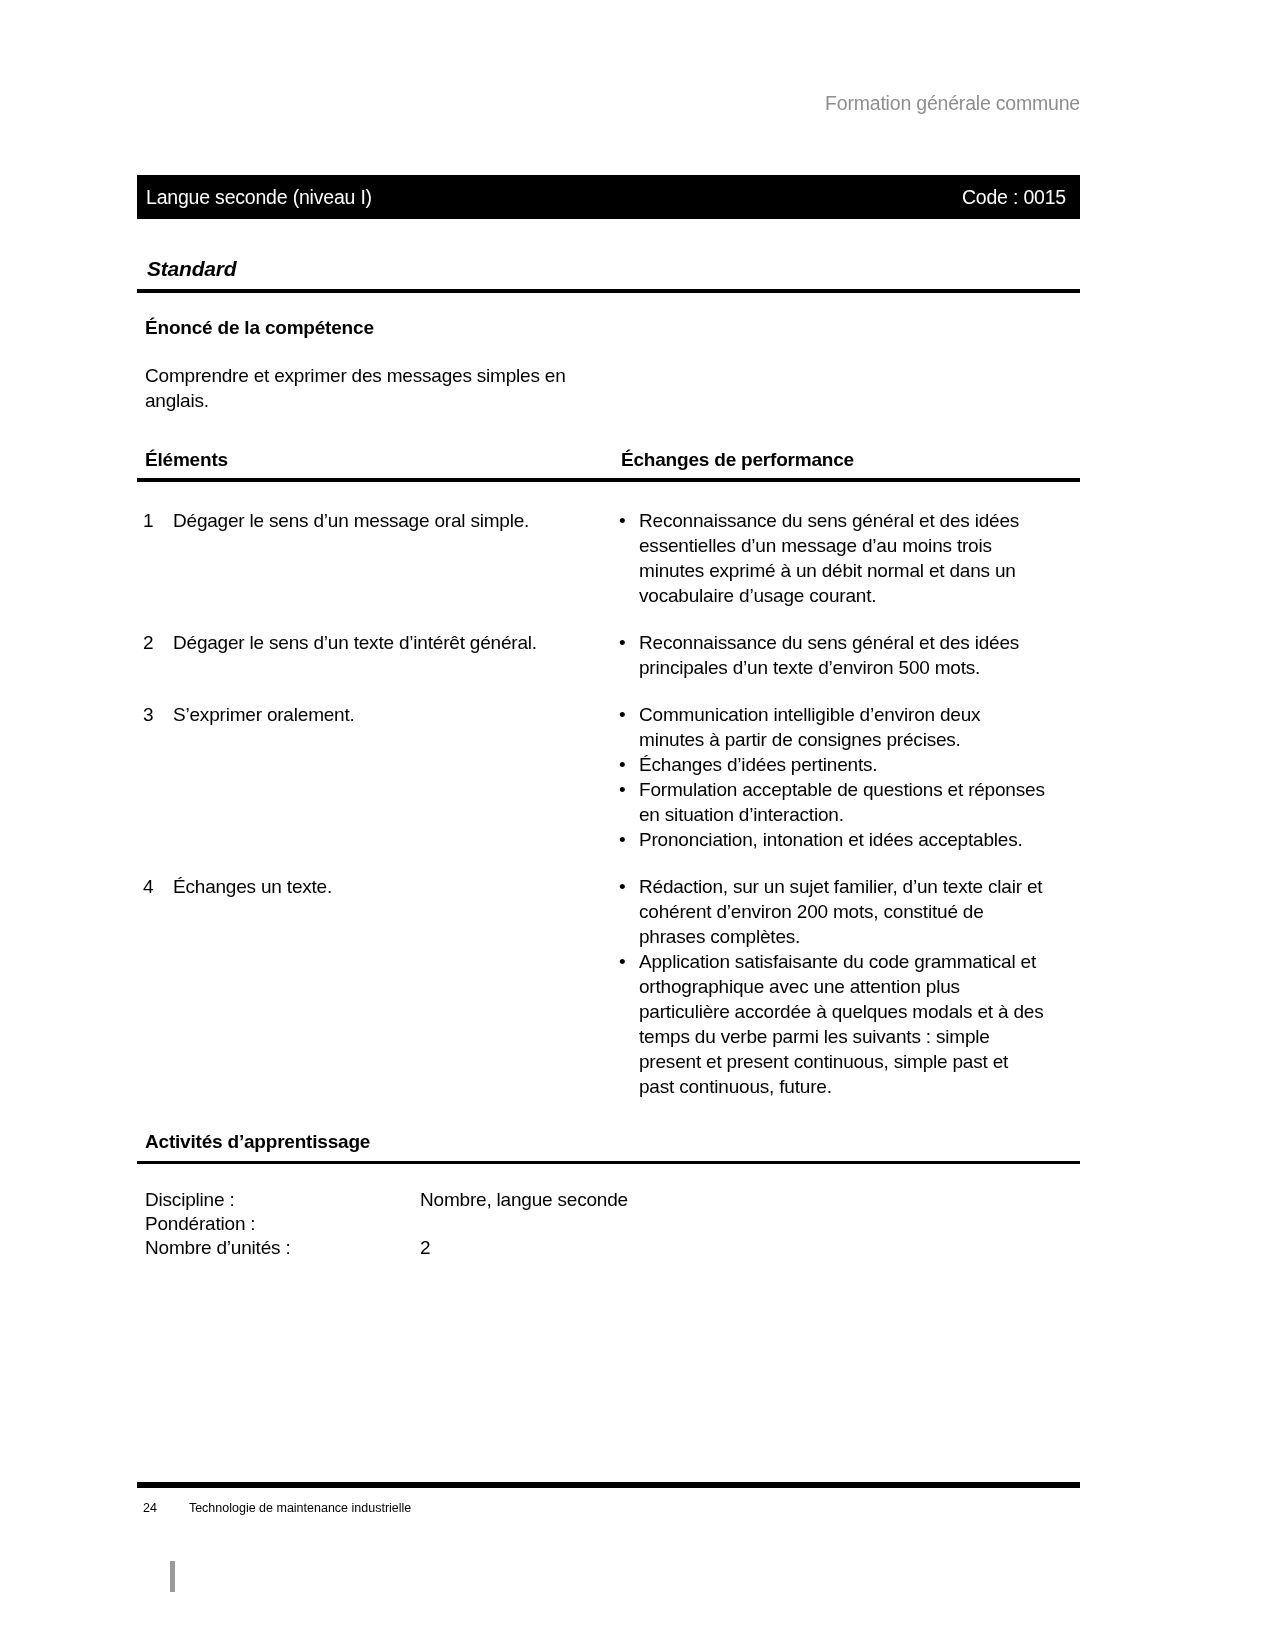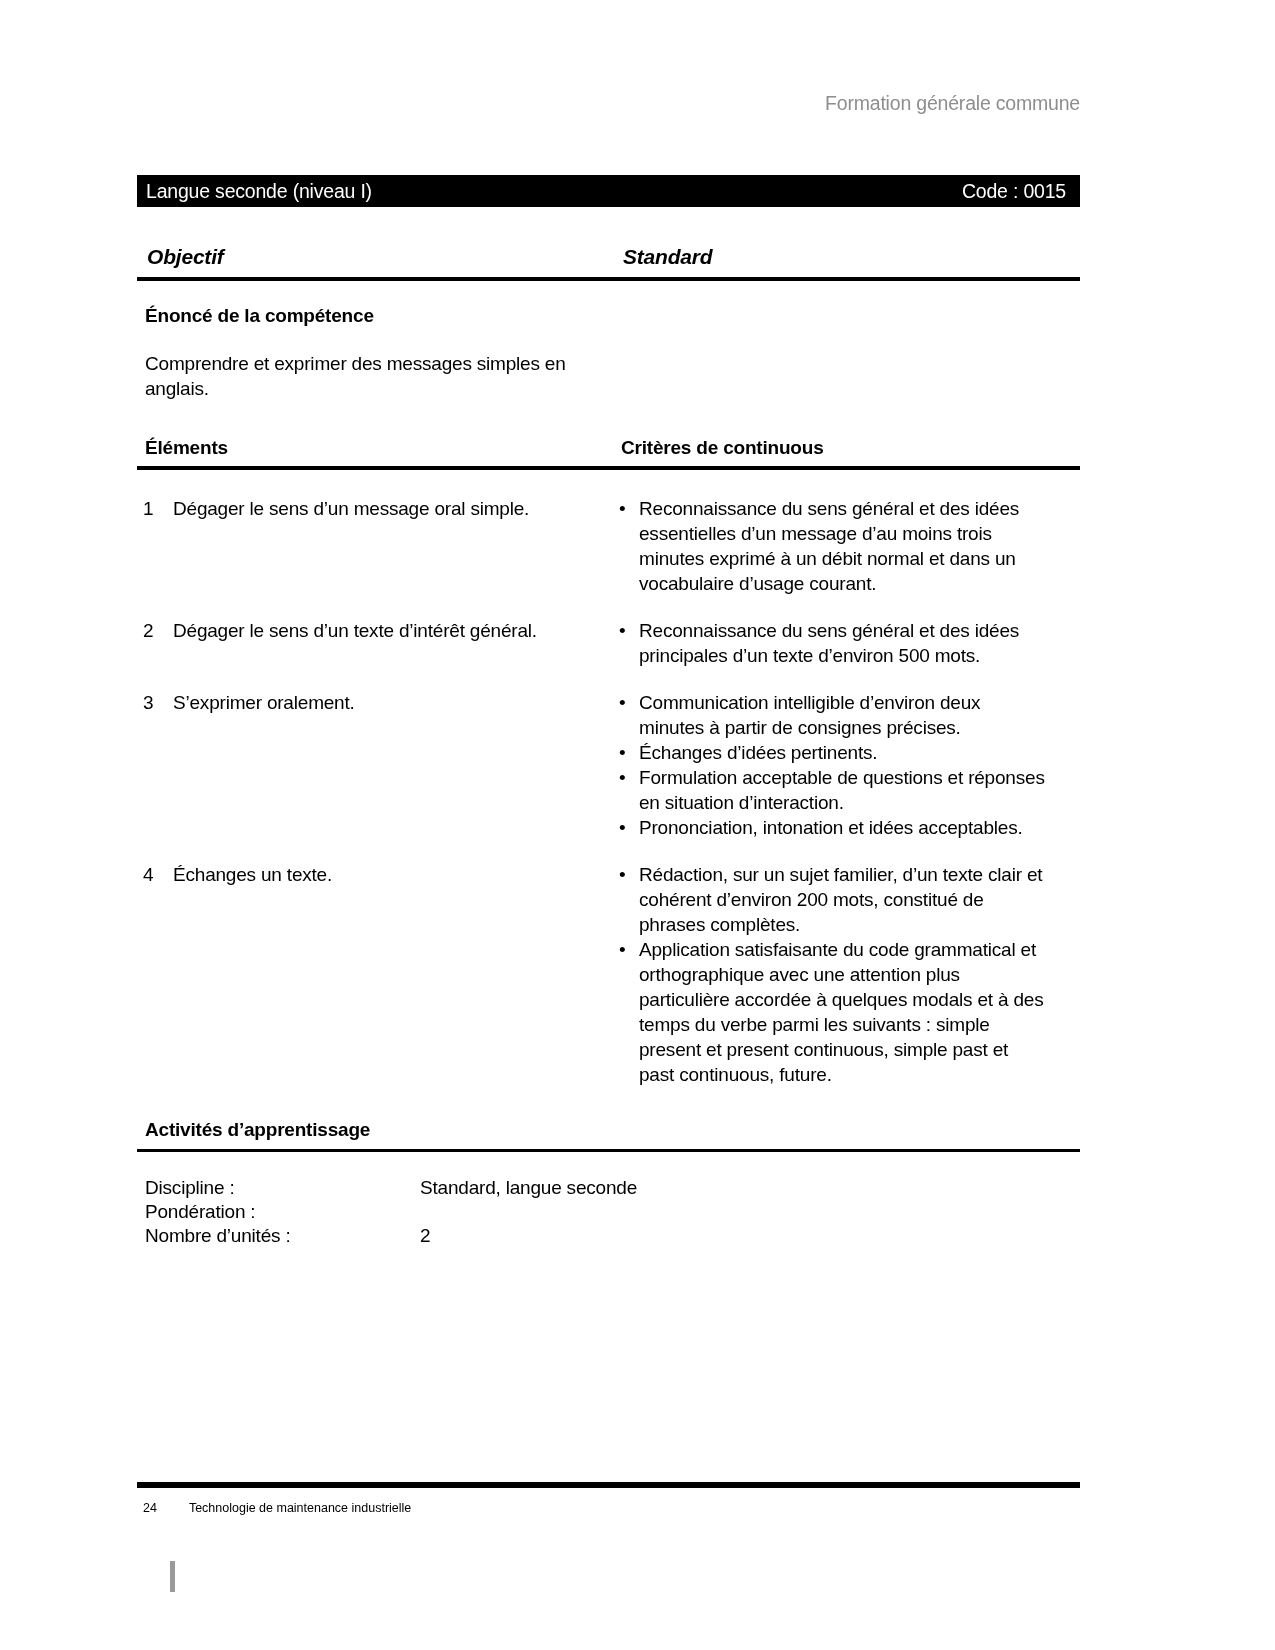--- a/index.html
+++ b/index.html
@@ -21,21 +21,21 @@
   
   .running-title {
     padding-top: 92px;
     text-align: right;
     color: #8e8e8e;
     font-size: 19.5px;
   }
   
   .title-bar {
     margin-top: 60px;
-    height: 32px;
+    height: 44px;
     background: #000;
     color: #fff;
     display: flex;
     justify-content: space-between;
     align-items: center;
     padding: 0 14px 0 9px;
     font-size: 19.5px;
   }
   
   .obj-std {
@@ -141,31 +141,30 @@
 <div class="content">
 
   <div class="running-title">Formation générale commune</div>
 
   <div class="title-bar">
     <span>Langue seconde (niveau I)</span>
     <span>Code : 0015</span>
   </div>
 
   <div class="obj-std">
-    <div class="cell">Objectif</div>
     <div class="cell">Standard</div>
   </div>
 
   <div class="comp-heading">Énoncé de la compétence</div>
   <div class="comp-statement">Comprendre et exprimer des messages simples en
 anglais.</div>
 
   <div class="tbl-header">
     <div class="cell">Éléments</div>
-    <div class="cell">Critères de continuous</div>
+    <div class="cell">Échanges de performance</div>
   </div>
 
   <div class="tbl-body">
 
     <div class="row">
       <div class="elem-cell">
         <span class="elem-num">1</span>
         <span class="elem-text">Dégager le sens d’un message oral simple.</span>
       </div>
       <ul class="criteria">
@@ -220,21 +219,21 @@
       </ul>
     </div>
 
   </div>
 
   <div class="act-heading">Activités d’apprentissage</div>
 
   <div class="act-rows">
     <div class="act-row">
       <span class="lbl">Discipline :</span>
-      <span>Standard, langue seconde</span>
+      <span>Nombre, langue seconde</span>
     </div>
     <div class="act-row">
       <span class="lbl">Pondération :</span>
     </div>
     <div class="act-row">
       <span class="lbl">Nombre d’unités :</span>
       <span>2</span>
     </div>
   </div>
 

